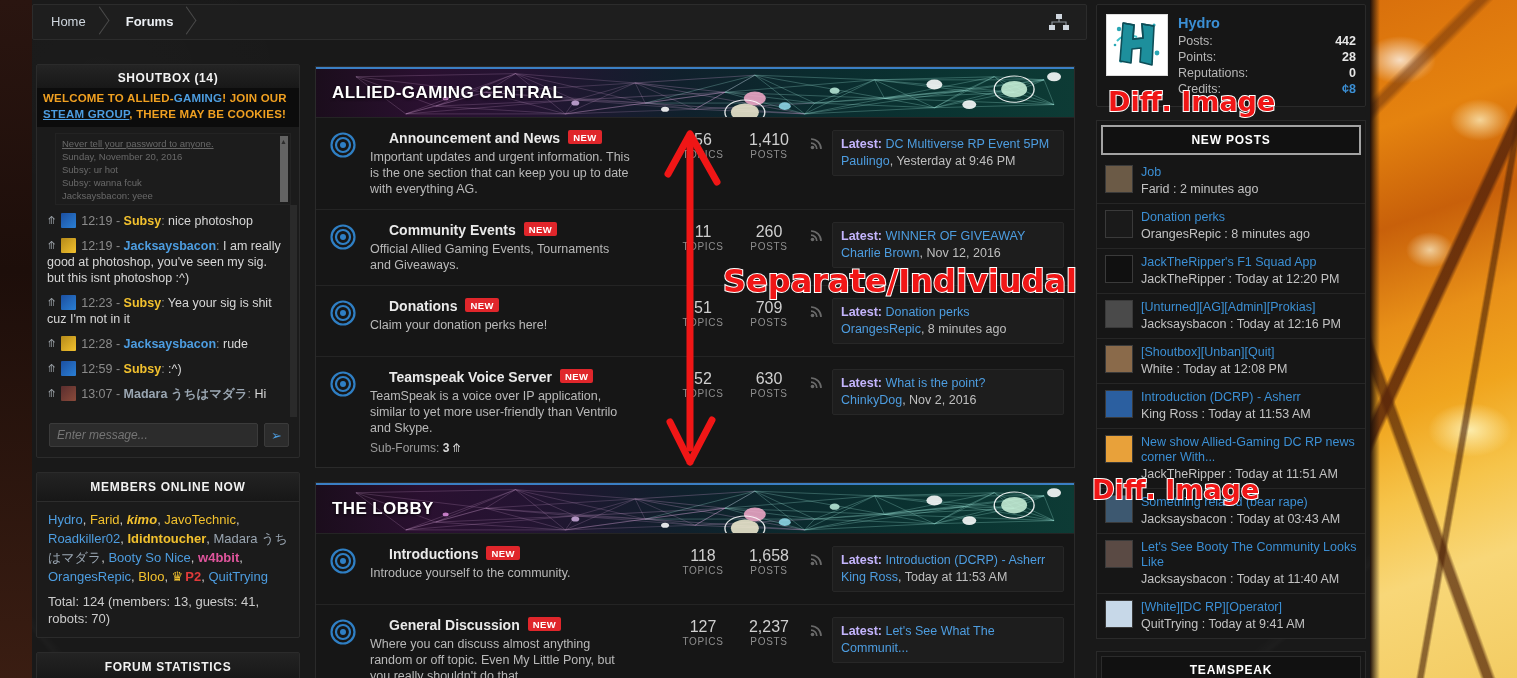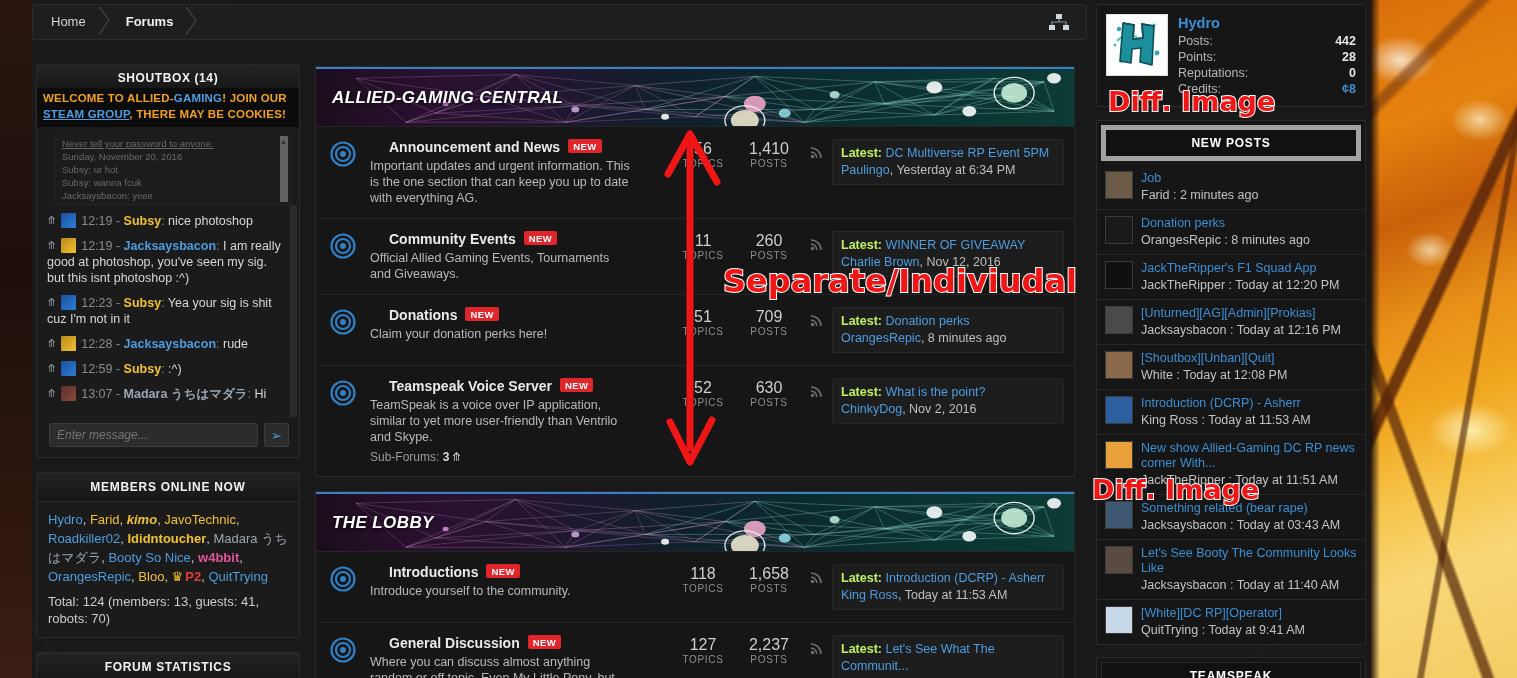--- a/index.html
+++ b/index.html
@@ -148,24 +148,23 @@
   .m-yellow-i{ color:#f2c12e; font-style:italic; font-weight:bold; }
   .m-yellow-b{ color:#f2c12e; font-weight:bold; }
   .m-gray{ color:#9aa6b2; }
   .m-magenta{ color:#e0559d; font-weight:bold; }
   .m-red{ color:#e03a3a; font-weight:bold; }
   .members-total{ margin-top:7px; font-size:13px; line-height:17px; color:#cbcbcb; }
   
   .centercol{ position:absolute; left:315px; top:66px; width:760px; }
   .cat{ margin-bottom:14px; background:#161616; border:1px solid #2a2a2a; }
   .cat-banner{
-    height:59px; position:relative; overflow:hidden;
+    height:50px; position:relative; overflow:hidden;
     border-top:2px solid #3b7fc4;
     background:linear-gradient(90deg,#1b0d1c 0%,#2a1030 14%,#241432 28%,#10202c 48%,#0b2b2e 65%,#0a3331 82%,#0d3b35 100%);
-    font-style:italic;
   }
   .cat-banner .net{ position:absolute; inset:0; }
   .cat-title{
     position:absolute; left:16px; top:50%; transform:translateY(-50%);
     font-size:17px; font-weight:bold; color:#fff; letter-spacing:.4px;
     text-transform:uppercase; z-index:3;
     text-shadow:0 1px 3px rgba(0,0,0,.9);
   }
   .frow{
     display:flex; align-items:flex-start; padding:12px 10px 12px 14px;
@@ -187,21 +186,21 @@
   .fsub .chev{ color:#cfcfcf; margin-left:2px; }
   .fstat{ width:66px; flex:0 0 66px; text-align:center; }
   .fstat .num{ font-size:16px; color:#cfcfcf; line-height:19px; }
   .fstat .lbl{ font-size:10px; color:#8e8e8e; letter-spacing:.7px; }
   .frss{ width:30px; flex:0 0 30px; padding-top:6px; text-align:center; }
   .flatest{
     width:232px; flex:0 0 232px; background:#1d1d1d; border:1px solid #272727;
     padding:5px 8px; font-size:12.5px; line-height:17px; color:#bfbfbf;
     border-radius:2px;
   }
-  .flatest .lw{ color:#bef264; font-weight:bold; }
+  .flatest .lw{ color:#c4b5fd; font-weight:bold; }
   .flatest a{ color:#4d9de0; text-decoration:none; }
   
   .rightcol{ position:absolute; left:1096px; top:4px; width:270px; }
   .profile{
     background:#161616; border:1px solid #2a2a2a; padding:9px;
     display:flex; gap:10px; border-radius:2px;
   }
   .avatar-big{
     width:62px; height:62px; flex:0 0 62px; background:#fff; border:1px solid #ddd;
     position:relative; overflow:hidden;
@@ -209,21 +208,21 @@
   .profile-info{ flex:1; padding-top:1px; }
   .profile-name{ color:#3b8fd4; font-weight:bold; font-size:14.5px; margin-bottom:2px; }
   .pstat{ display:flex; justify-content:space-between; font-size:12.5px; line-height:16px; }
   .pstat .lbl{ color:#b6b6b6; }
   .pstat .val{ color:#e6e6e6; font-weight:bold; }
   .pstat .val.credit{ color:#3b8fd4; }
   .np-panel{ margin-top:13px; background:#161616; border:1px solid #2a2a2a; }
   .np-head{
     background:#111; text-align:center; padding:6px 4px;
     font-size:12px; font-weight:bold; letter-spacing:.8px; color:#fff;
-    border:5px solid #a3a3a3; margin:4px;
+    border:2px solid #a3a3a3; margin:4px;
   }
   .np-item{
     display:flex; gap:8px; padding:6px 8px; border-top:1px solid #262626;
     align-items:flex-start;
   }
   .np-item:first-of-type{ border-top:none; }
   .np-av{ width:28px; height:28px; flex:0 0 28px; border:1px solid #3a3a3a; overflow:hidden; }
   .np-body{ flex:1; min-width:0; }
   .np-title{ color:#3b8fd4; font-size:12.5px; line-height:15px; }
   .np-meta{ color:#c2c2c2; font-size:12.5px; line-height:16px; margin-top:1px; }
@@ -448,21 +447,21 @@
         </div>
         <div class="fstat">
           <div class="num">1,410</div>
           <div class="lbl">POSTS</div>
         </div>
         <div class="frss"><svg width="14" height="14" viewBox="0 0 14 14">
             <circle cx="2.5" cy="11.5" r="1.8" fill="#6a6a6a"></circle>
             <path d="M1 7.2 a5.8 5.8 0 0 1 5.8 5.8" fill="none" stroke="#6a6a6a" stroke-width="1.7"></path>
             <path d="M1 3 a10 10 0 0 1 10 10" fill="none" stroke="#6a6a6a" stroke-width="1.7"></path>
           </svg></div>
-        <div class="flatest"><span class="lw">Latest:</span> <a href="#">DC Multiverse RP Event 5PM</a><br><a href="#">Paulingo</a><span>, Yesterday at 6:34 PM</span></div>
+        <div class="flatest"><span class="lw">Latest:</span> <a href="#">DC Multiverse RP Event 5PM</a><br><a href="#">Paulingo</a><span>, Yesterday at 9:46 PM</span></div>
       </div>
       <div class="frow">
         <div class="ficon"><svg width="26" height="26" viewBox="0 0 26 26">
             <circle cx="13" cy="13" r="11.5" fill="none" stroke="#2f7fc4" stroke-width="2.2"></circle>
             <circle cx="13" cy="13" r="7" fill="none" stroke="#2f7fc4" stroke-width="2.2"></circle>
             <circle cx="13" cy="13" r="3" fill="#2f7fc4"></circle>
           </svg></div>
         <div class="fmain">
           <div class="ftitle">
             <a href="#">Community Events</a>

